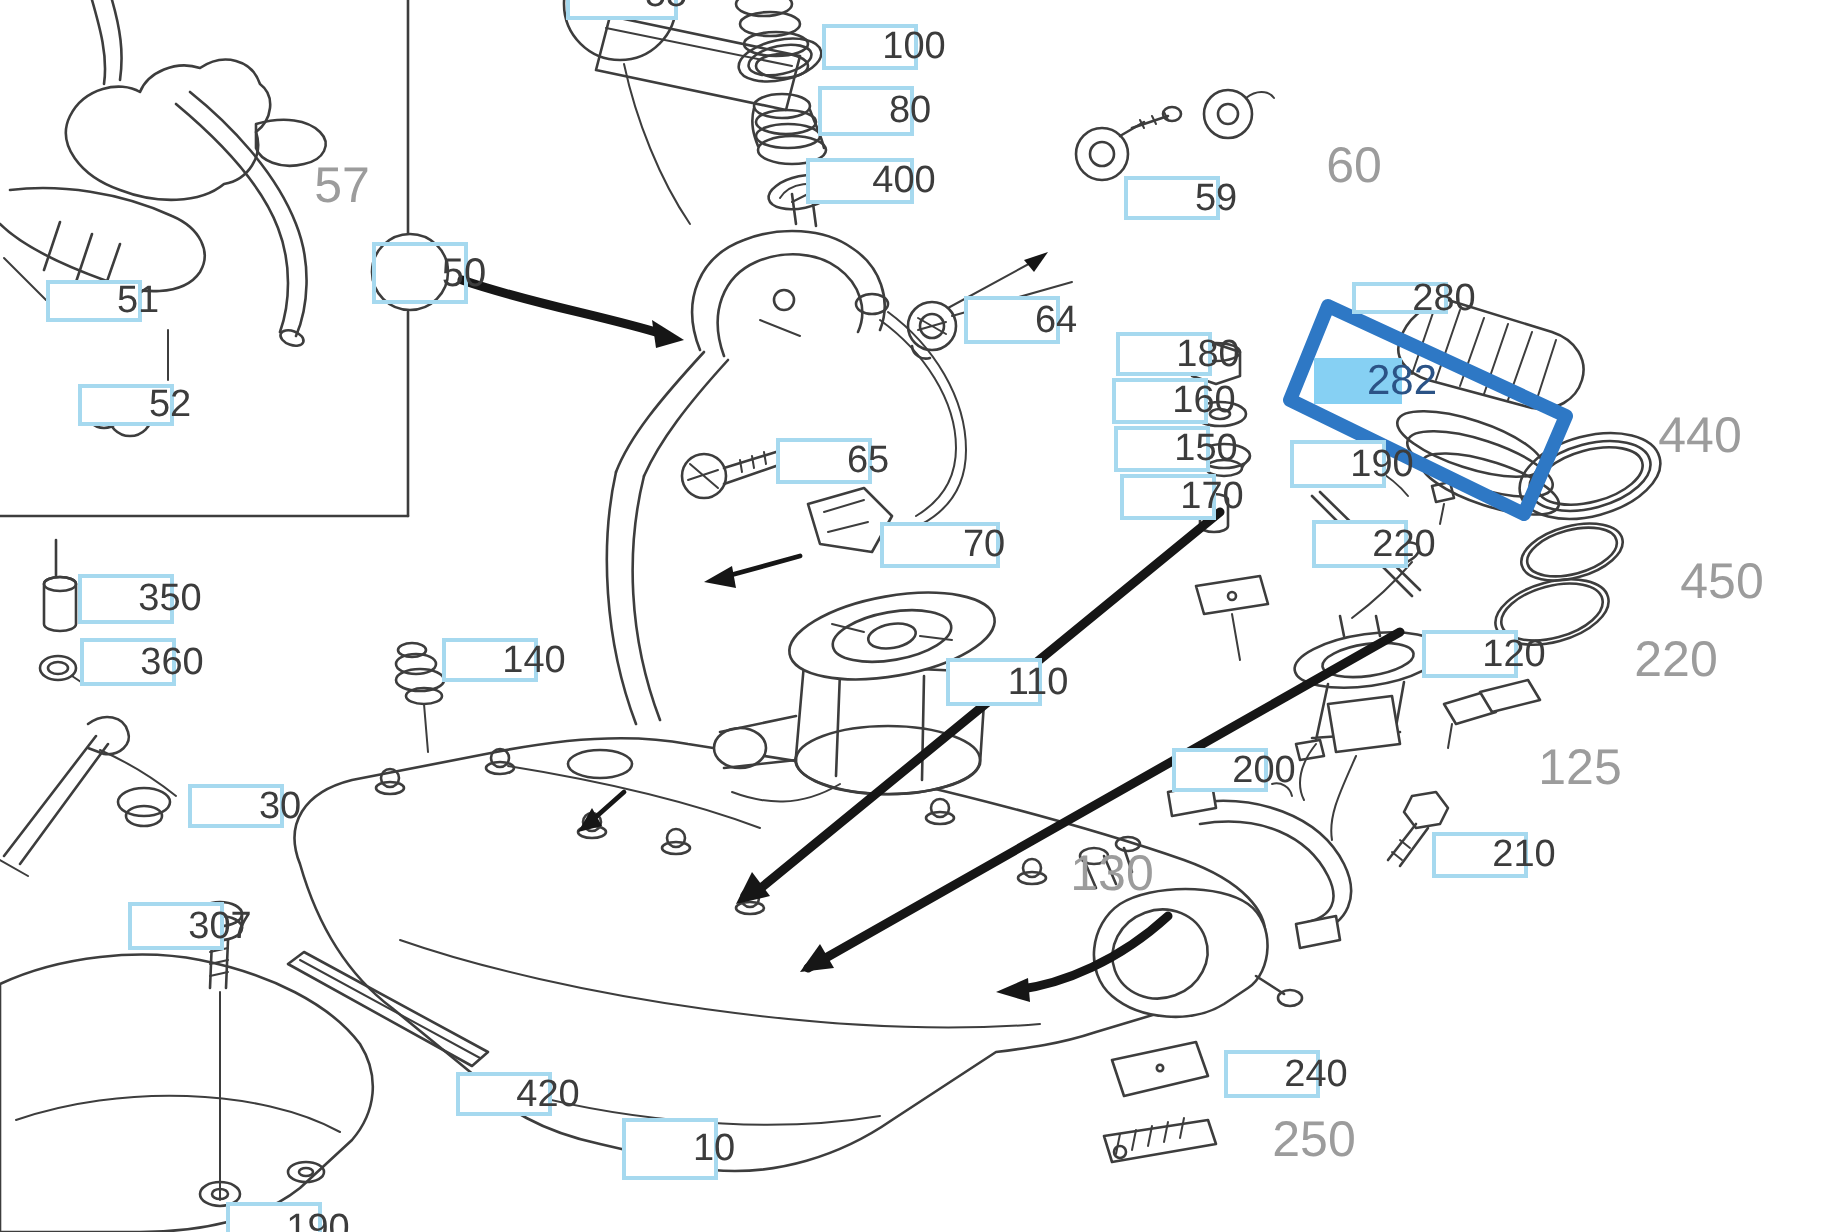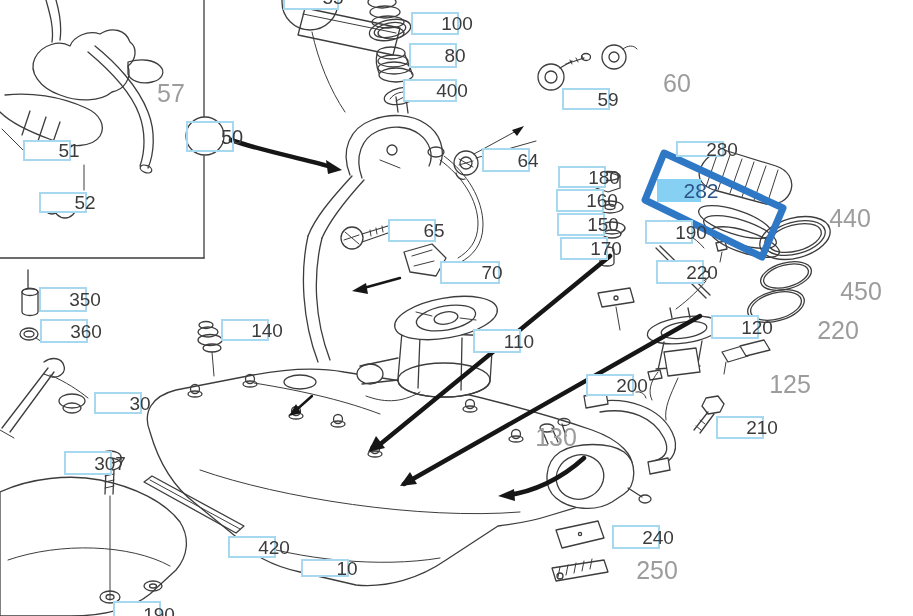--- a/index.html
+++ b/index.html
@@ -315,16 +315,16 @@
       <div class="plabel boxed" style="left: 40px; top: 319px; width: 42px; height: 24px;">360</div>
       <div class="plabel boxed" style="left: 221px; top: 319px; width: 42px; height: 22px;">140</div>
       <div class="plabel boxed" style="left: 94px; top: 392px; width: 40px; height: 22px;">30</div>
       <div class="plabel boxed" style="left: 586px; top: 374px; width: 42px; height: 22px;">200</div>
       <div class="plabel boxed" style="left: 716px; top: 416px; width: 44px; height: 23px;">210</div>
       <div class="plabel gray" style="left: 512px; top: 426px; width: 40px; height: 22px;">130</div>
       <div class="plabel boxed" style="left: 64px; top: 451px; width: 41px; height: 24px;">307</div>
       <div class="plabel boxed" style="left: 612px; top: 525px; width: 42px; height: 24px;">240</div>
       <div class="plabel gray" style="left: 613px; top: 559px; width: 38px; height: 22px;">250</div>
       <div class="plabel boxed" style="left: 228px; top: 536px; width: 42px; height: 22px;">420</div>
-      <div class="plabel boxed" style="left: 301px; top: 559px; width: 42px; height: 18px;">10</div>
+      <div class="plabel boxed" style="left: 311px; top: 559px; width: 42px; height: 31px;">10</div>
       <div class="plabel boxed" style="left: 113px; top: 601px; width: 44px; height: 26px;">190</div>
     </div>
 </div>
 
 </body></html>

